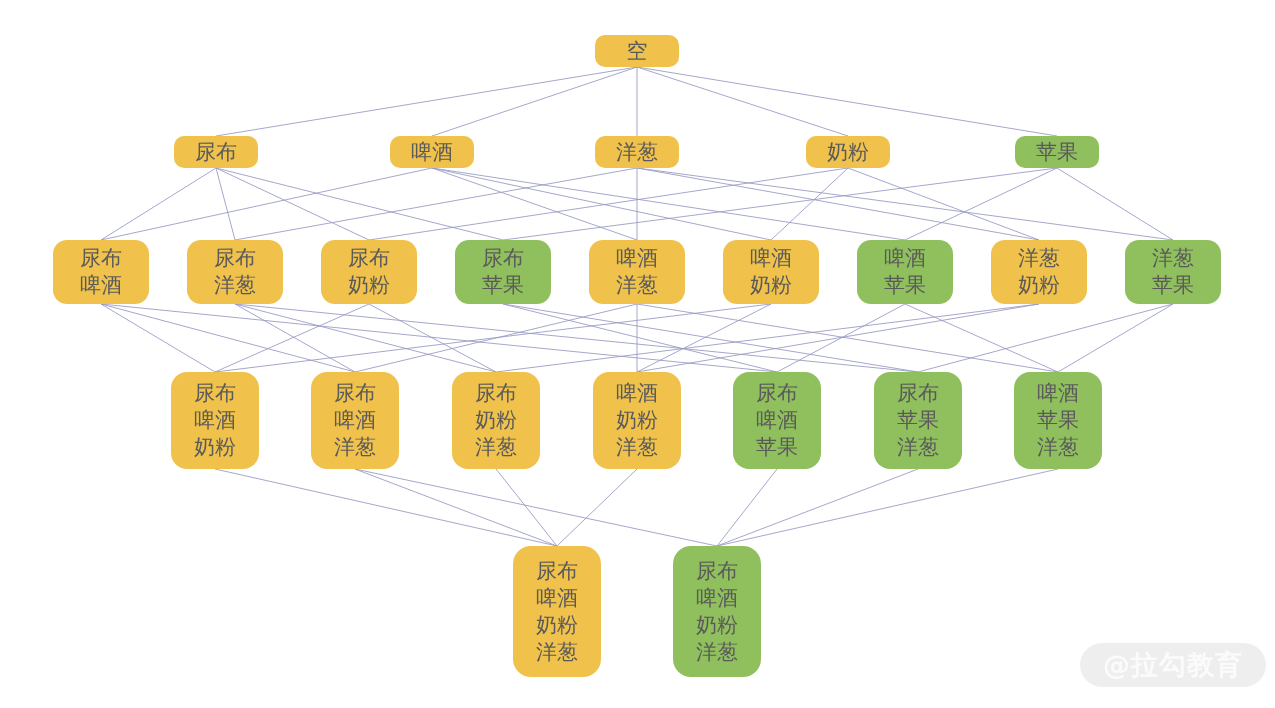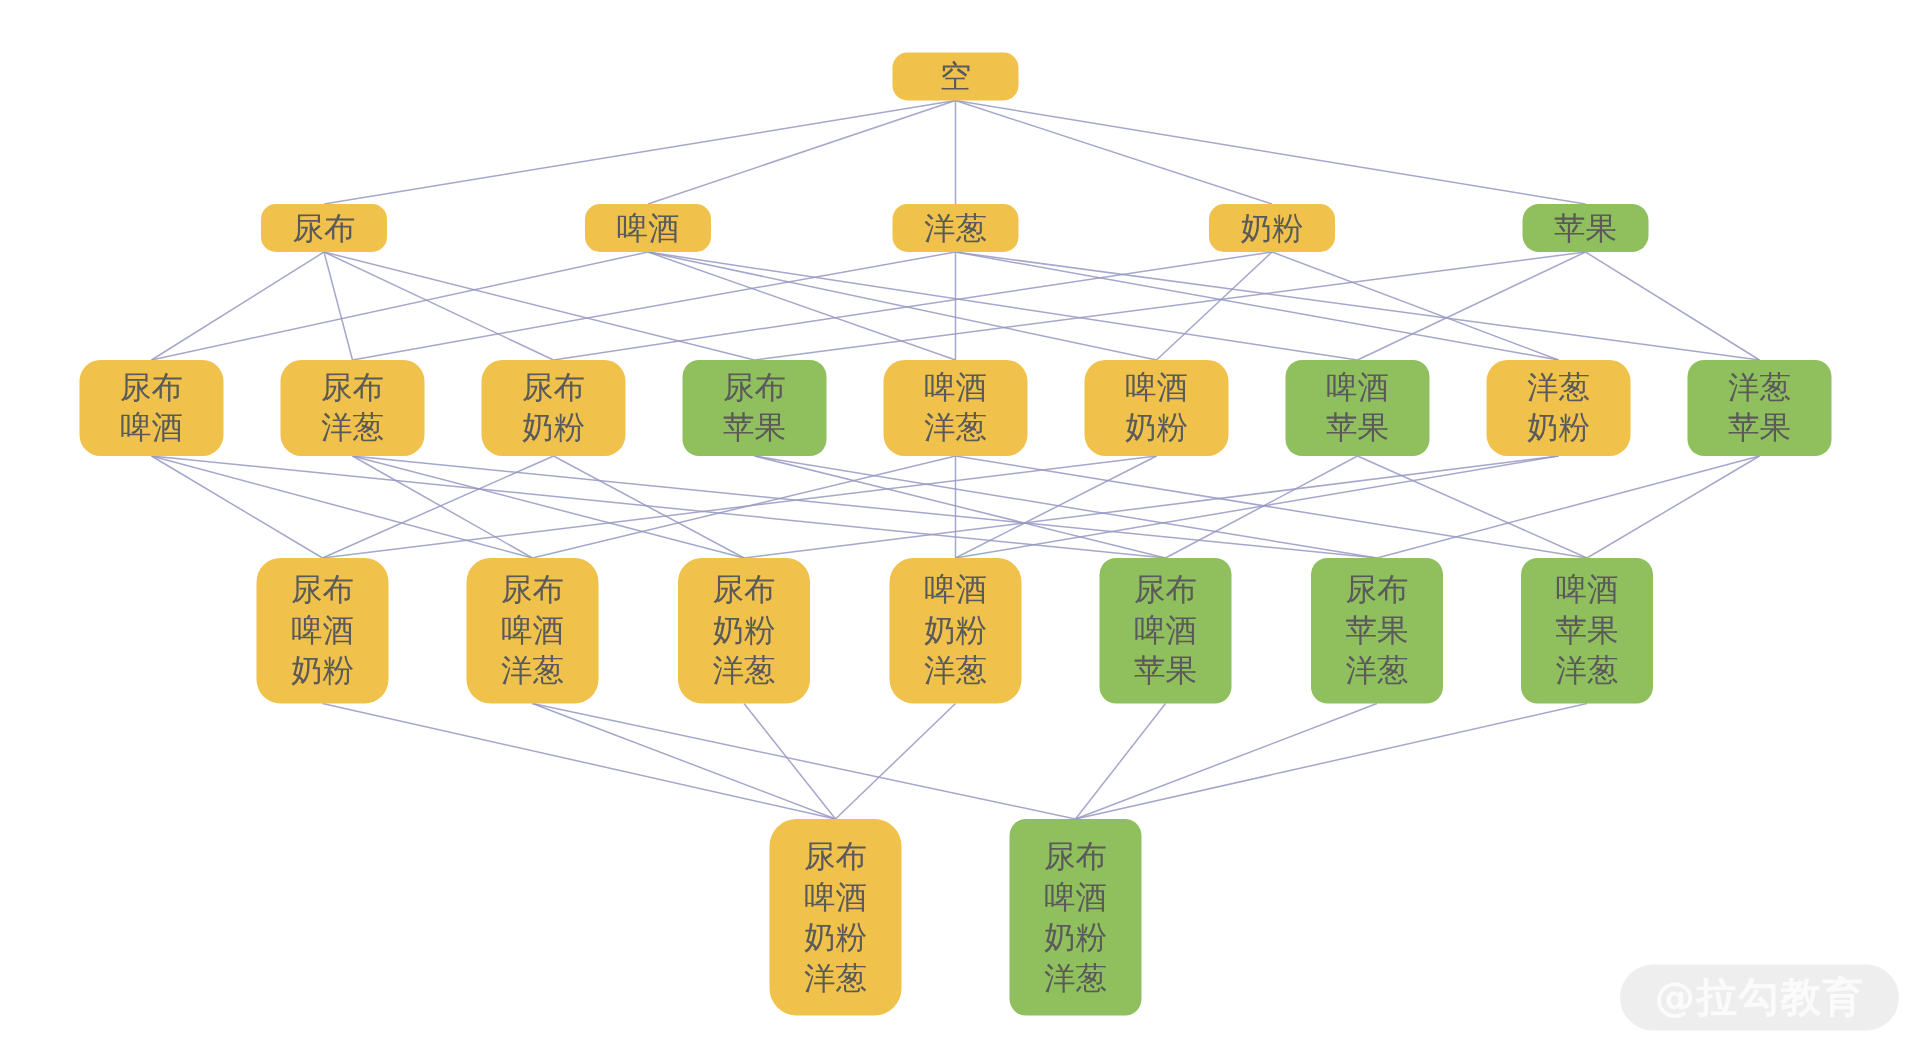--- a/index.html
+++ b/index.html
@@ -27,21 +27,21 @@
     justify-content: center;
     text-align: center;
     white-space: pre-line;
     font-size: 21px;
     line-height: 27px;
     color: var(--text, #5a5a5a);
     box-sizing: border-box;
     z-index: 2;
   }
   .node.yellow { background: var(--yellow, #F0C24B); }
-  .node.green  { background: var(--green,  #90C05E); border-radius: 11px; }
+  .node.green  { background: var(--green,  #90C05E); }
   .lvl0 { width: 84px;  height: 32px;  border-radius: 10px; }
   .lvl1 { width: 84px;  height: 32px;  border-radius: 10px; }
   .lvl2 { width: 96px;  height: 64px;  border-radius: 14px; }
   .lvl3 { width: 88px;  height: 97px;  border-radius: 16px; }
   .lvl4 { width: 88px;  height: 131px; border-radius: 18px; }
   #watermark {
     position: absolute;
     left: 1080px; top: 643px;
     width: 186px; height: 44px;
     border-radius: 22px;

